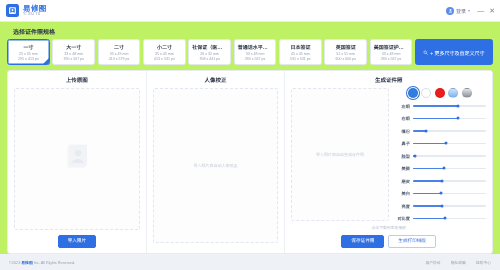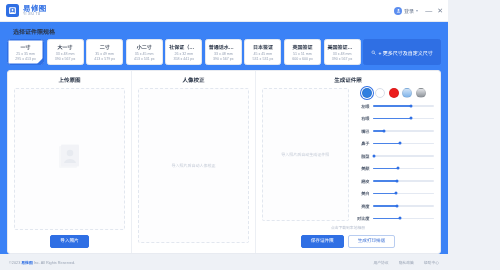--- a/index.html
+++ b/index.html
@@ -5,24 +5,24 @@
 <style>
   * { box-sizing: border-box; margin: 0; padding: 0; }
   html, body {
     width: 500px; height: 270px;
     font-family: "Liberation Sans", "DejaVu Sans", sans-serif;
     background: #eef1f6;
     overflow: hidden;
   }
 
   .app {
-    width: 448px; height: 270px;
+    width: 500px; height: 270px;
     position: relative;
     display: flex; flex-direction: column;
-    background: #3b82f6;
+    background: #bef264;
   }
 
   
   .titlebar {
     height: 22px; flex: 0 0 22px;
     background: #ffffff;
     display: flex; align-items: center;
     padding: 0 5px 0 6px;
     border-bottom: 1px solid #e8ebf0;
   }

